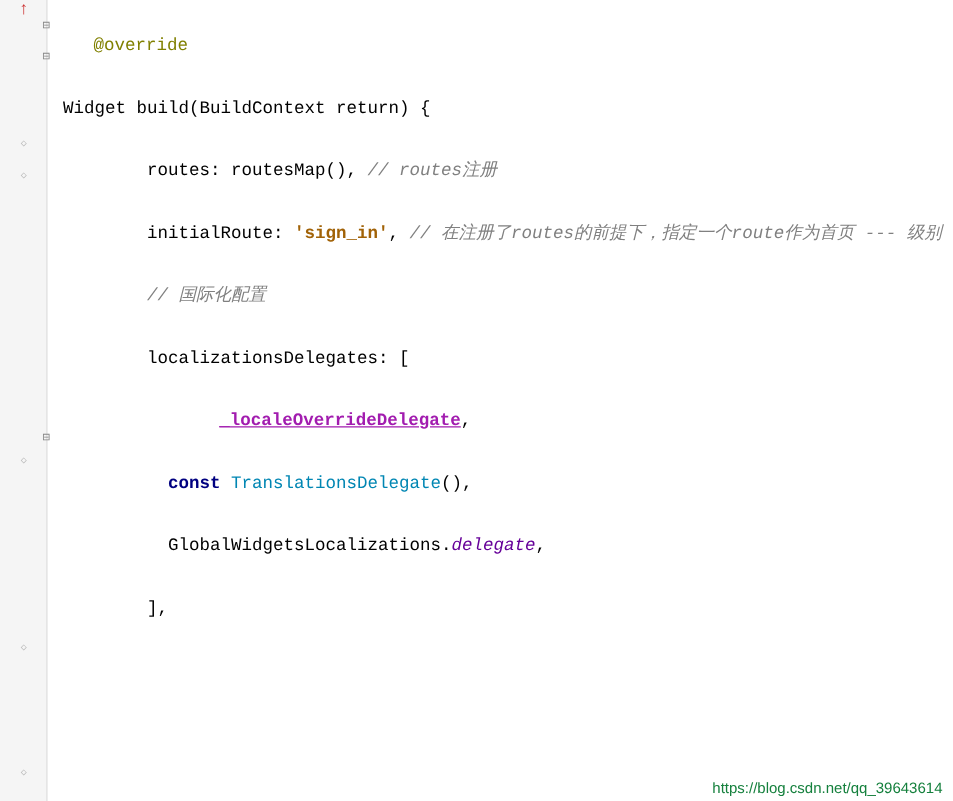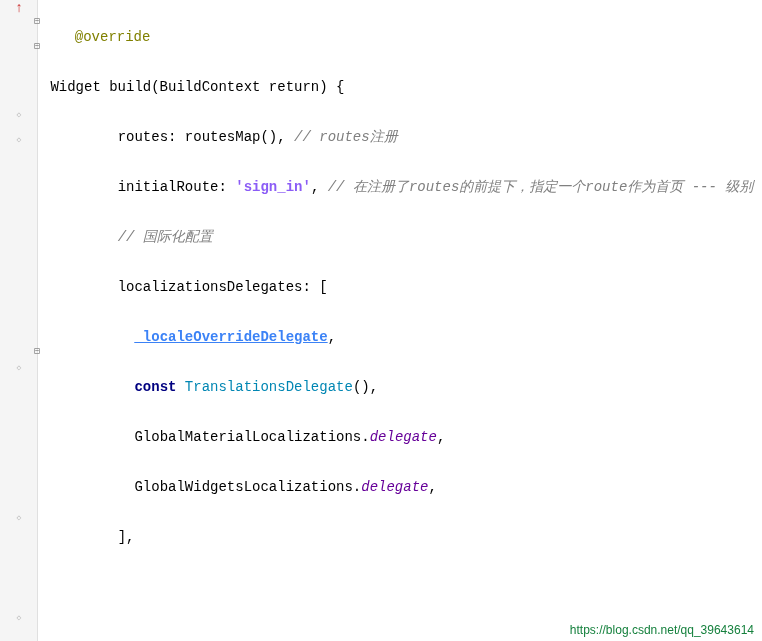--- a/index.html
+++ b/index.html
@@ -53,24 +53,24 @@
     line-height: 25px;
     padding-top: 0;
   }
   .line {
     height: 25px;
     padding-left: 4px;
     position: relative;
   }
   .kw { color: #000080; font-weight: bold; }
   .type { color: #0086b3; }
-  .str { color: #8b5cf6; font-weight: bold; }
+  .str { color: #a16207; font-weight: bold; }
   .comment { color: #808080; font-style: italic; }
   .param-purple { color: #660099; font-style: italic; }
-  .method-bold { color: #3b82f6; font-weight: bold; }
+  .method-bold { color: #a21caf; font-weight: bold; margin-left: 41px; }
   .annotation { color: #808000; padding-left: 16px; }
   .indent-guide {
     color: #c0c0c0;
   }
   .identifier-ul { text-decoration: underline; }
   .watermark {
     position: absolute;
     right: 8px;
     bottom: 4px;
     color: #15803d;
@@ -97,21 +97,20 @@
 
 <div class="code-area">
 <div class="line">  <span class="annotation">@override</span></div>
 <div class="line"><span> Widget build(BuildContext return) {</span></div>
 <div class="line">         <span>routes: routesMap(), </span><span class="comment">// routes注册</span></div>
 <div class="line">         <span>initialRoute: </span><span class="str">'sign_in'</span><span>, </span><span class="comment">// 在注册了routes的前提下，指定一个route作为首页 --- 级别</span></div>
 <div class="line">         <span class="comment">// 国际化配置</span></div>
 <div class="line">         <span>localizationsDelegates: [</span></div>
 <div class="line">           <span class="method-bold identifier-ul">_localeOverrideDelegate</span><span>,</span></div>
 <div class="line">           <span class="kw">const</span><span class="type"> TranslationsDelegate</span><span>(),</span></div>
-<div class="line">           <span>GlobalMaterialLocalizations.</span><span class="param-purple">delegate</span><span>,</span></div>
 <div class="line">           <span>GlobalWidgetsLocalizations.</span><span class="param-purple">delegate</span><span>,</span></div>
 <div class="line">         <span>],</span></div>
 
 
 
 
 
 
 
 

